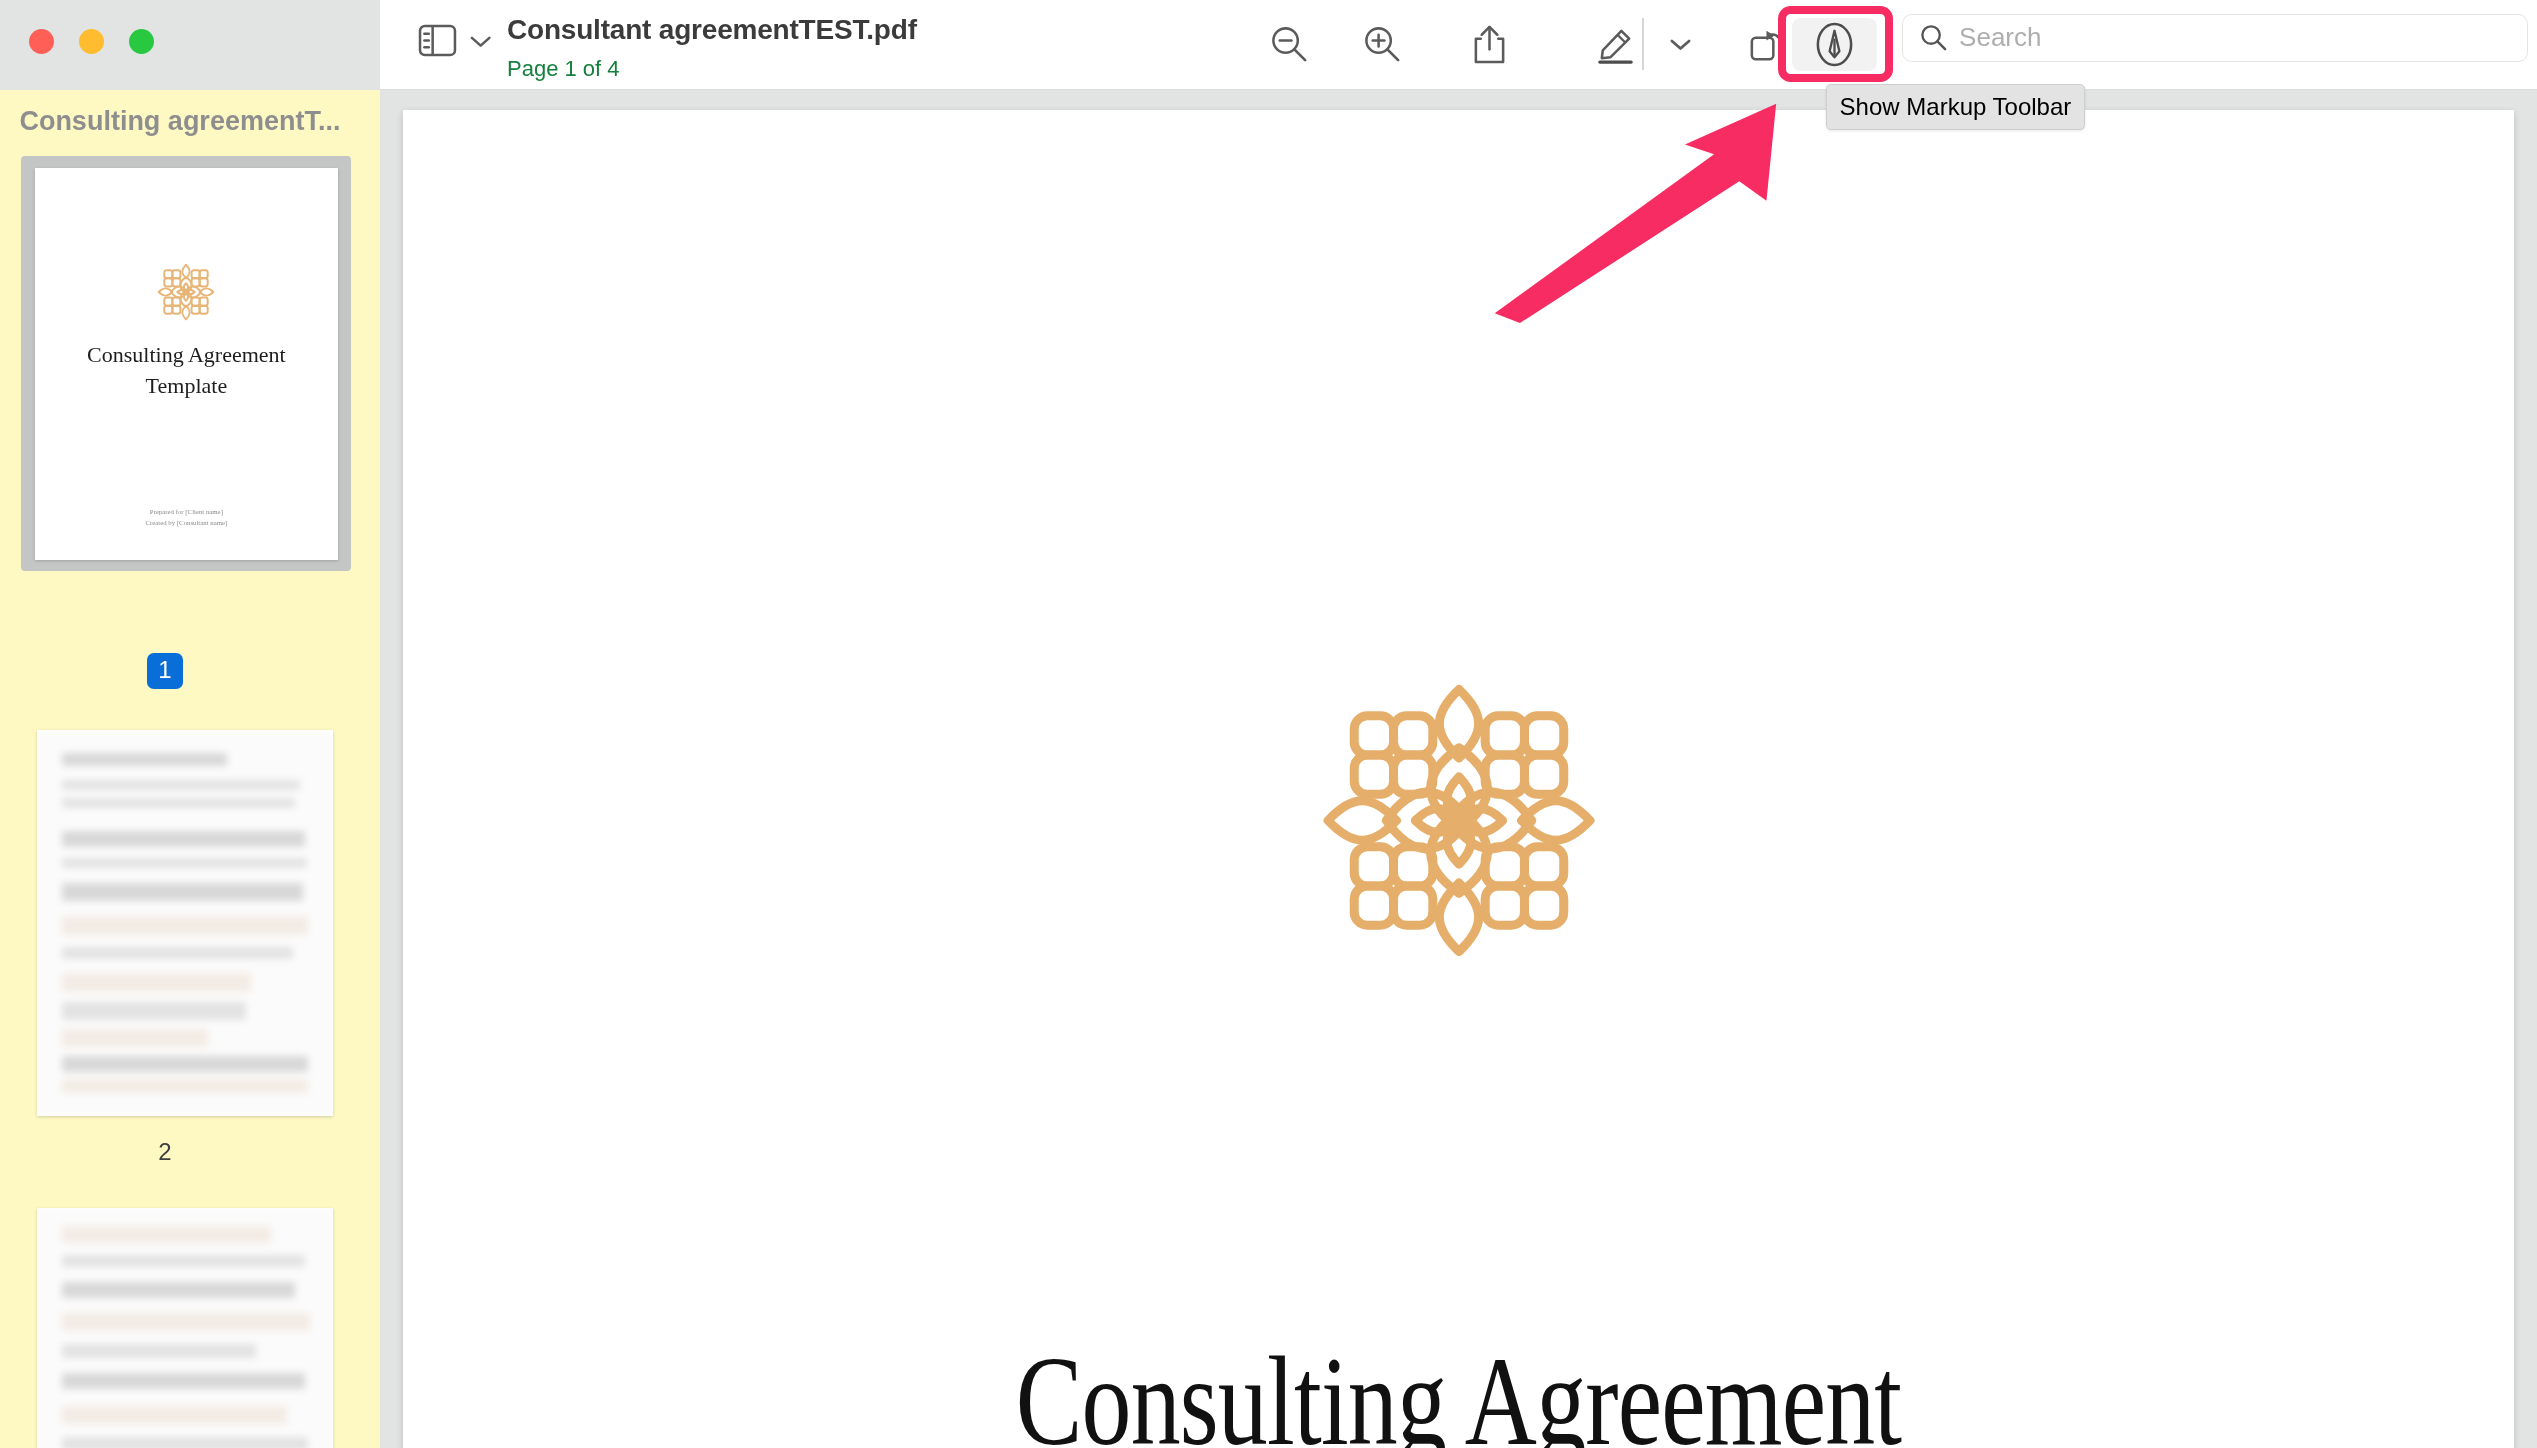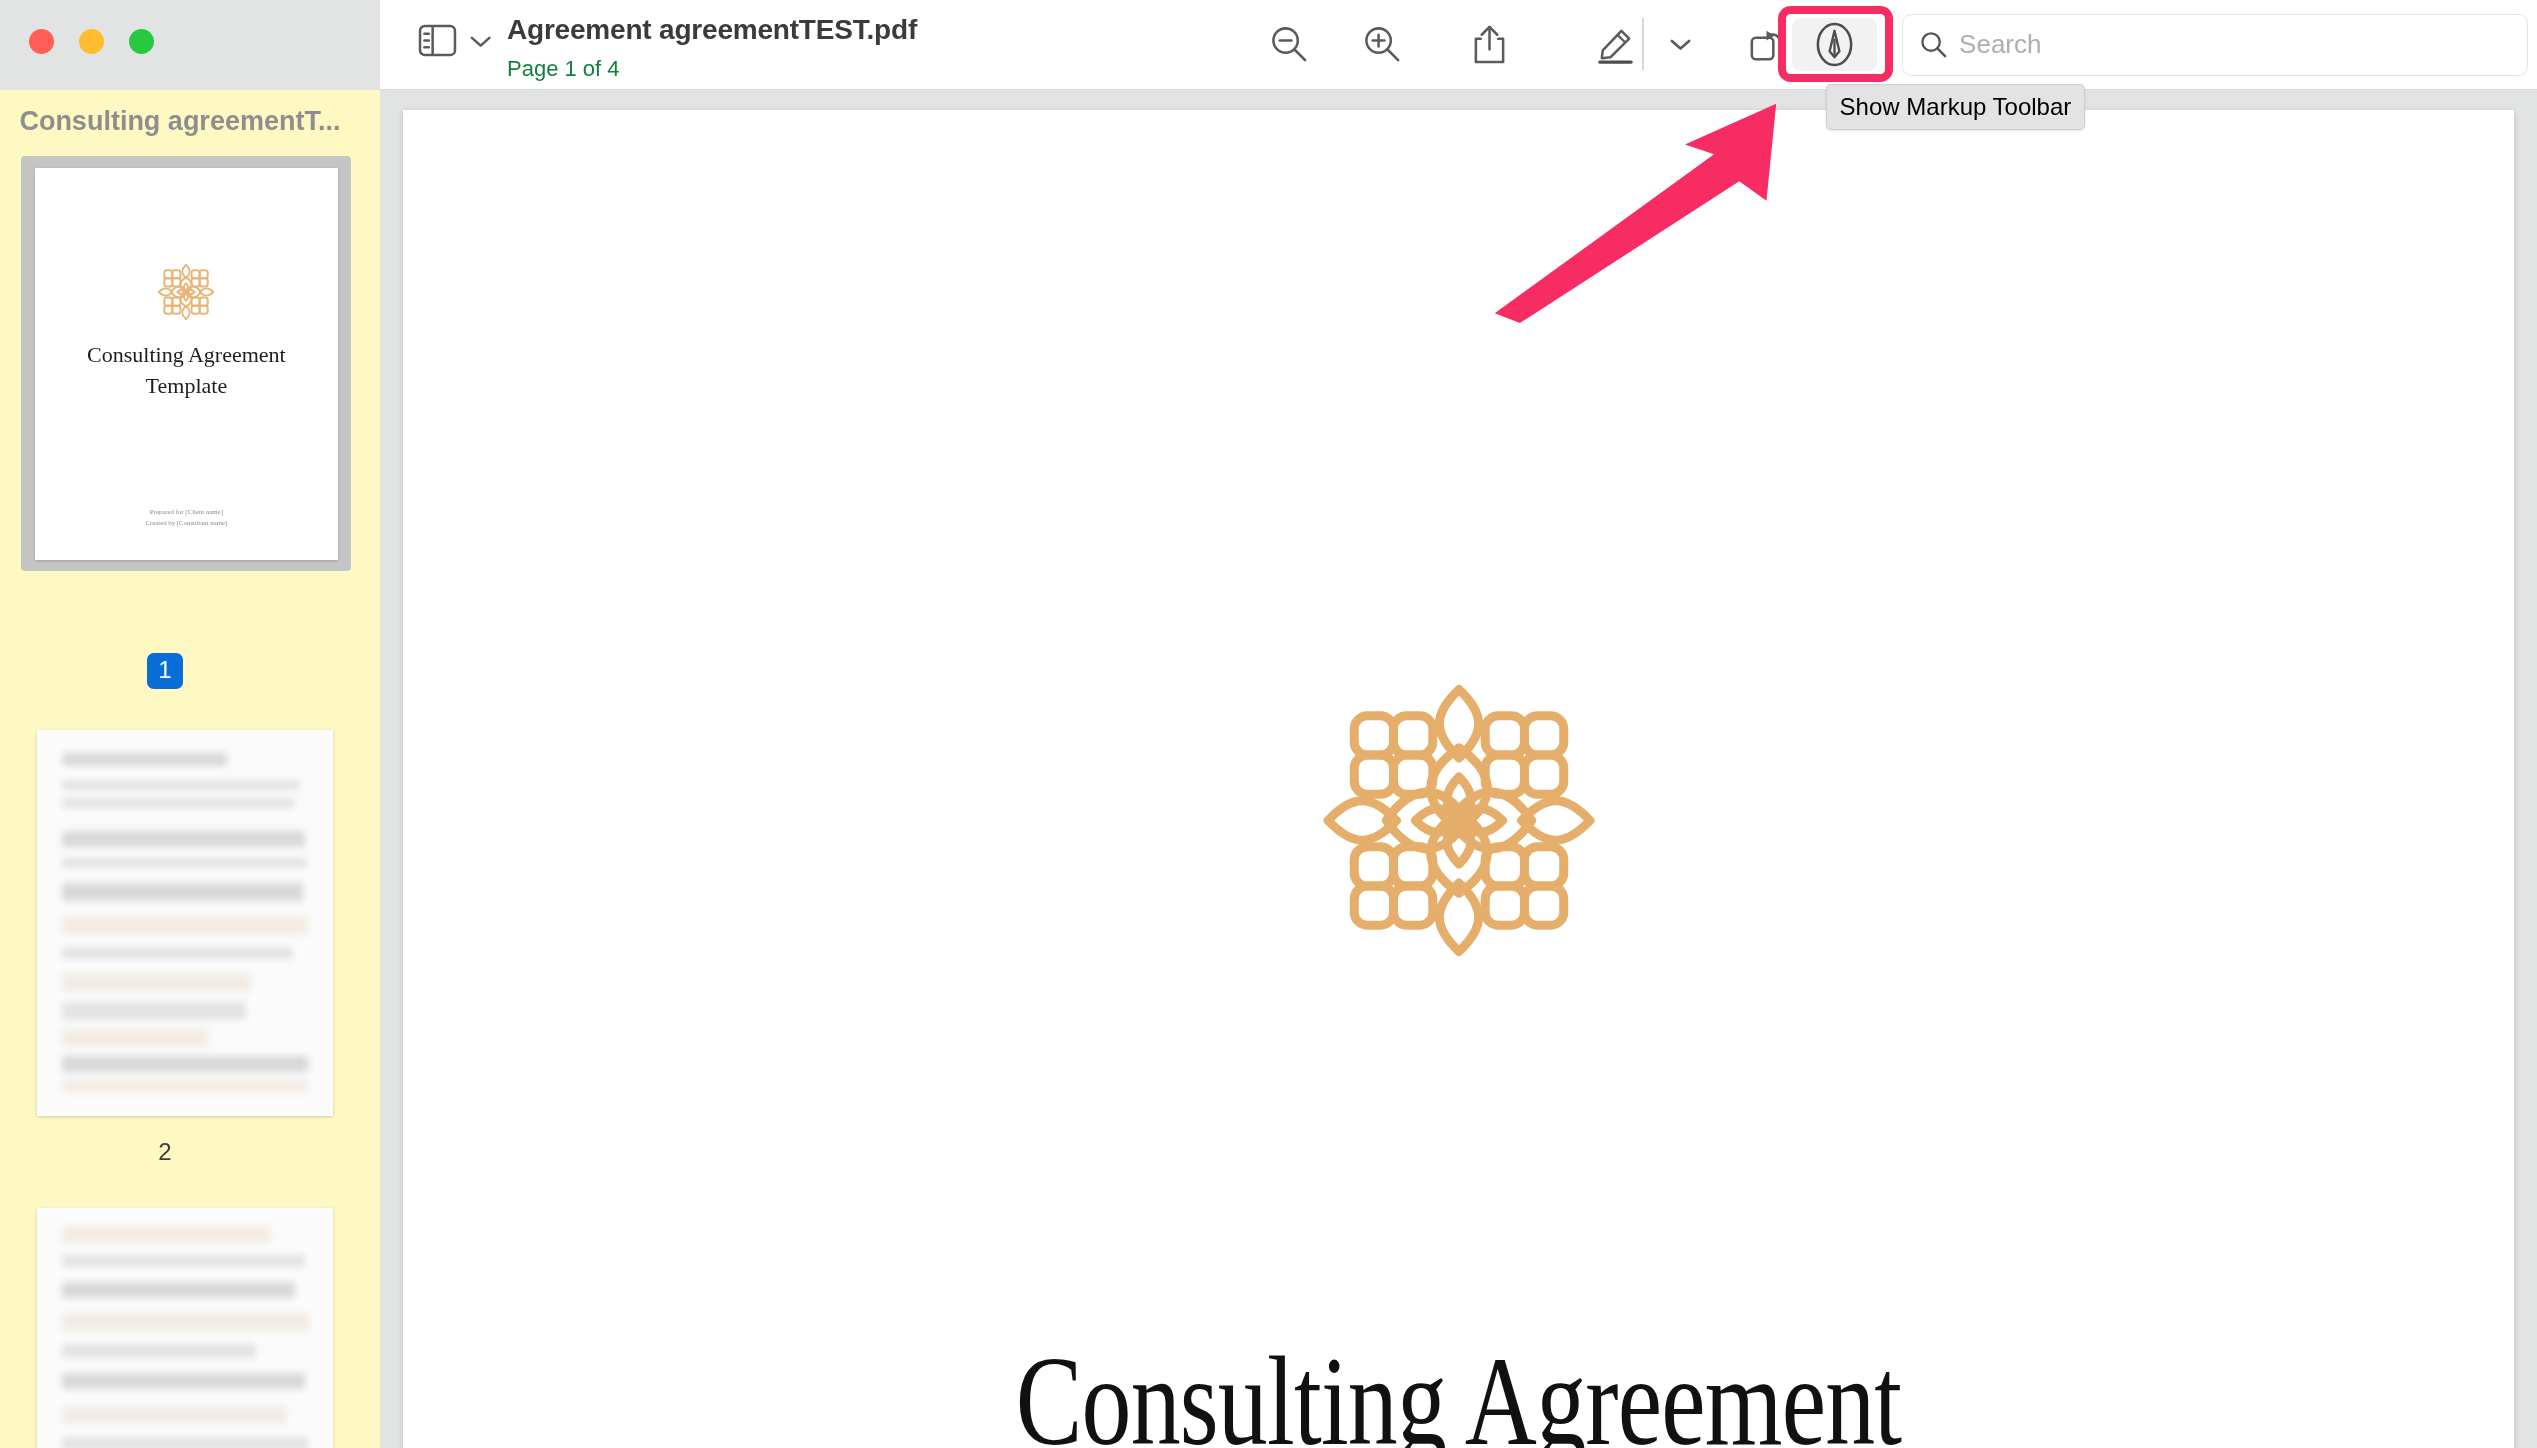--- a/index.html
+++ b/index.html
@@ -135,21 +135,21 @@
     border-radius: 8.7px;
     display: flex;
     align-items: center;
     justify-content: center;
   }
 
   
   .search-box {
     position: absolute;
     top: 13.6px; left: 1902px;
-    width: 626px; height: 62px;
+    width: 626px; height: 48px;
     background: #ffffff;
     border: 1.9px solid #e4e4e4;
     border-radius: 9.7px;
     display: flex;
     align-items: center;
     padding-left: 15.5px;
   }
   .search-input {
     border: none;
     outline: none;
@@ -344,21 +344,21 @@
       </svg>
     </div>
 
     <div class="sidebar-chevron">
       <svg width="21.3" height="13.6" viewBox="0 0 22 14">
         <polyline points="2,3 11,11 20,3" fill="none" stroke="#5b5b5b" stroke-width="2.6" stroke-linecap="round" stroke-linejoin="round"></polyline>
       </svg>
     </div>
 
     <div class="doc-title-wrap">
-      <div class="doc-title">Agreement agreementTEST.pdf</div>
+      <div class="doc-title">Consultant agreementTEST.pdf</div>
       <div class="doc-subtitle">Page 1 of 4</div>
     </div>
 
     <div class="tb-btn tb-zoom-out">
       <svg width="41" height="41" viewBox="0 0 42 42">
         <circle cx="17" cy="17" r="12.5" fill="none" stroke="#5b5b5b" stroke-width="2.6"></circle>
         <line x1="26" y1="26" x2="37" y2="37" stroke="#5b5b5b" stroke-width="2.8" stroke-linecap="round"></line>
         <line x1="11" y1="17" x2="23" y2="17" stroke="#5b5b5b" stroke-width="2.6" stroke-linecap="round"></line>
       </svg>
     </div>

